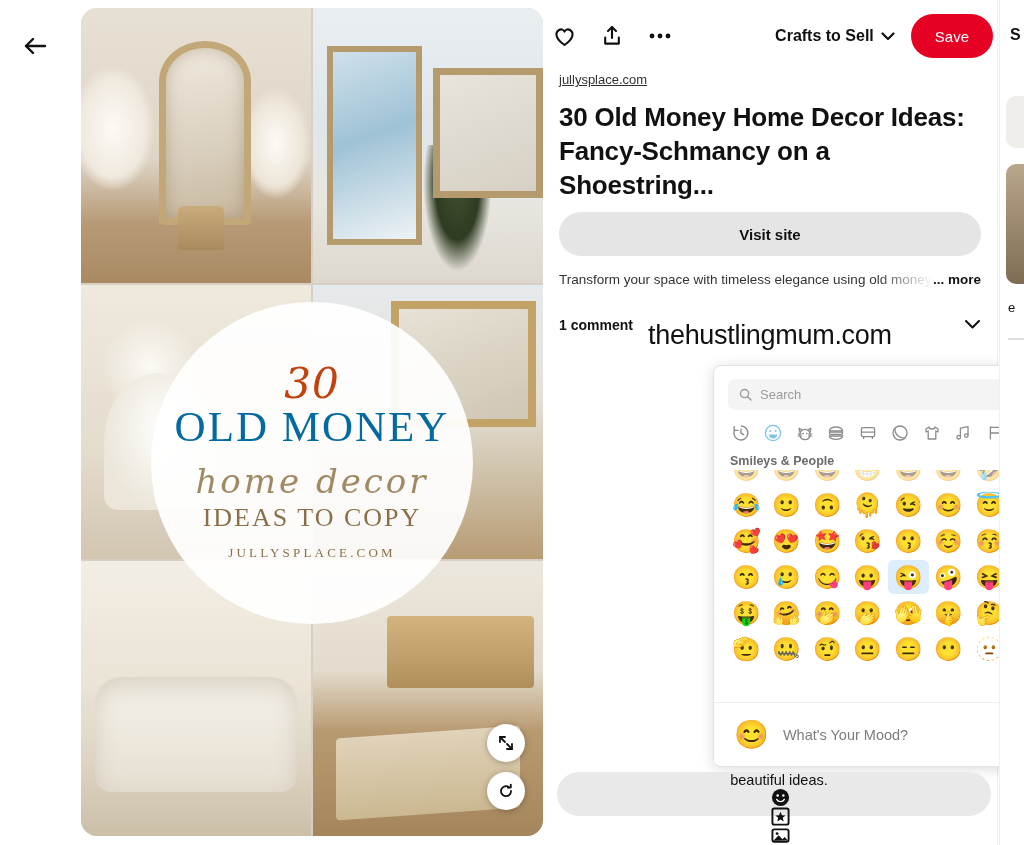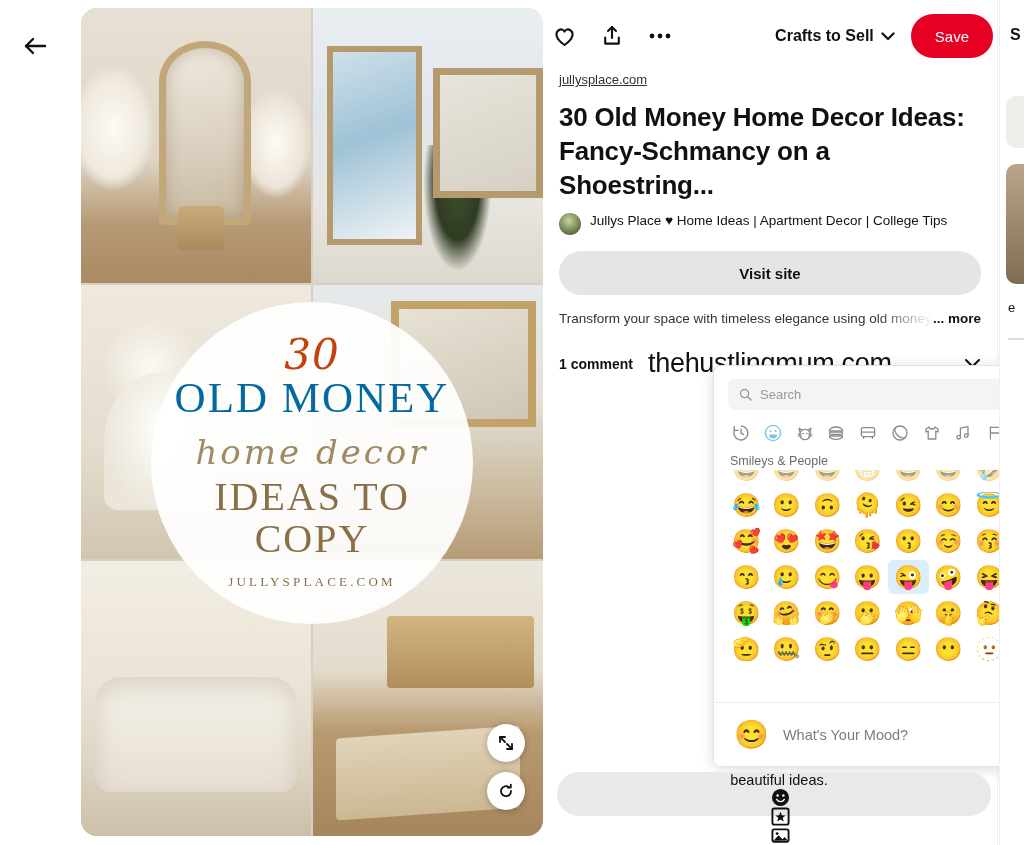--- a/index.html
+++ b/index.html
@@ -79,21 +79,21 @@
     background: rgba(255,255,255,.93);
     display:flex; flex-direction:column; align-items:center; justify-content:center;
     text-align:center; color:#7d6443; padding: 10px 18px;
   }
   .ov-30 { font-family:"DejaVu Serif", serif; font-style:italic; font-size:42px;
     color:#c2410c; line-height:.9; margin-bottom:2px; letter-spacing:1px; }
   .ov-old { font-family:"Liberation Serif", serif; font-size:43px; letter-spacing:2px;
     color:#0369a1; line-height:1; }
   .ov-script { font-family:"DejaVu Serif", serif; font-style:italic; font-size:34px;
     color:#a08a63; letter-spacing:3px; line-height:1.25; margin: 12px 0 2px; }
-  .ov-ideas { font-family:"Liberation Serif", serif; font-size:40px; letter-spacing:2px;
+  .ov-ideas { font-family:"Liberation Serif", serif; font-size:26px; letter-spacing:2px;
     color:#8a7049; line-height:1.05; }
   .ov-url { font-family:"Liberation Serif", serif; font-size:13px; letter-spacing:3.2px;
     color:#8a7049; margin-top:14px; }
 
   
   .float-btn {
     position:absolute; right:18px; width:38px; height:38px; border-radius:50%;
     background:#fff; box-shadow:0 1px 6px rgba(0,0,0,.28);
     display:flex; align-items:center; justify-content:center; cursor:pointer;
   }
@@ -140,21 +140,21 @@
     mask-image:linear-gradient(90deg,#000 85%,transparent 100%); }
   .desc-more { font-size:13.5px; font-weight:700; color:#111; cursor:pointer; flex:none; }
 
   .comment-row { display:flex; align-items:center; margin: 0 16px; height:40px; }
   .comment-count { font-size:14px; font-weight:700; color:#111; }
   .chev-down { margin-left:auto; cursor:pointer; }
 
   
   .watermark {
     position:absolute; left:648px; top:320px; font-size:27px; color:#111;
-    letter-spacing:-.3px; font-family:"Liberation Sans", sans-serif;margin-top:28px;
+    letter-spacing:-.3px; font-family:"Liberation Sans", sans-serif;
   }
 
   
   .composer {
     position:absolute; left:557px; top:772px; width:434px; height:44px;
     background:#e9e9e9; border-radius:22px; display:flex; align-items:center;
     padding: 0 8px 0 18px;
     flex-direction: column;
   }
   .composer-text { font-size:14.5px; color:#111; flex:1; }
@@ -172,21 +172,21 @@
   .emoji-search {
     margin: 13px 14px 0 14px; height:31px; background:#f4f4f4; border-radius:7px;
     display:flex; align-items:center; gap:8px; padding: 0 11px;
   }
   .emoji-search-ph { font-size:13px; color:#9a9a9a; }
   .emoji-cats { display:flex; align-items:center; justify-content:space-between;
     padding: 12px 16px 6px 16px; }
   .cat-ico { width:22px; height:22px; display:flex; align-items:center; justify-content:center;
     cursor:pointer; color:#8b8b8b; }
   .cat-ico.active { color:#7fc4e8; }
-  .emoji-section-label { font-size:12.5px; font-weight:400; color:#6b6b6b;
+  .emoji-section-label { font-size:12.5px; font-weight:700; color:#6b6b6b;
     padding: 4px 16px 2px 16px; }
   .emoji-scroll { position:relative; height:208px; overflow:hidden; padding: 0 12px; }
   .emoji-grid { display:grid; grid-template-columns: repeat(7, 1fr); row-gap:2px; }
   .emoji-cell { height:34px; display:flex; align-items:center; justify-content:center;
     font-size:23px; cursor:pointer; border-radius:6px; line-height:1; }
   .emoji-cell.sel { background:#dceefb; }
   .emoji-grid .clipped { opacity:.45; }
   .scrollbar { position:absolute; right:2px; top:0; width:14px; height:208px;
     display:flex; flex-direction:column; align-items:center; justify-content:space-between; }
   .sb-arrow { font-size:10px; color:#9a9a9a; cursor:pointer; }
@@ -287,24 +287,20 @@
           <path d="M1.5 1.5 L7 7 L12.5 1.5" fill="none" stroke="#111" stroke-width="2.2" stroke-linecap="round" stroke-linejoin="round"></path>
         </svg>
       </div>
       <button class="save-btn">Save</button>
     </div>
 
     <a class="src-link">jullysplace.com</a>
 
     <h1 class="pin-title">30 Old Money Home Decor Ideas: Fancy-Schmancy on a Shoestring...</h1>
 
-    <div class="author-row">
-      <div class="avatar"></div>
-      <div class="author-name">Jullys Place ♥ Home Ideas | Apartment Decor | College Tips</div>
-    </div>
 
     <button class="visit-site">Visit site</button>
 
     <div class="desc-row">
       <div class="desc-text">Transform your space with timeless elegance using old money home d</div>
       <div class="desc-more">... more</div>
     </div>
 
     <div class="comment-row">
       <div class="comment-count">1 comment</div>

